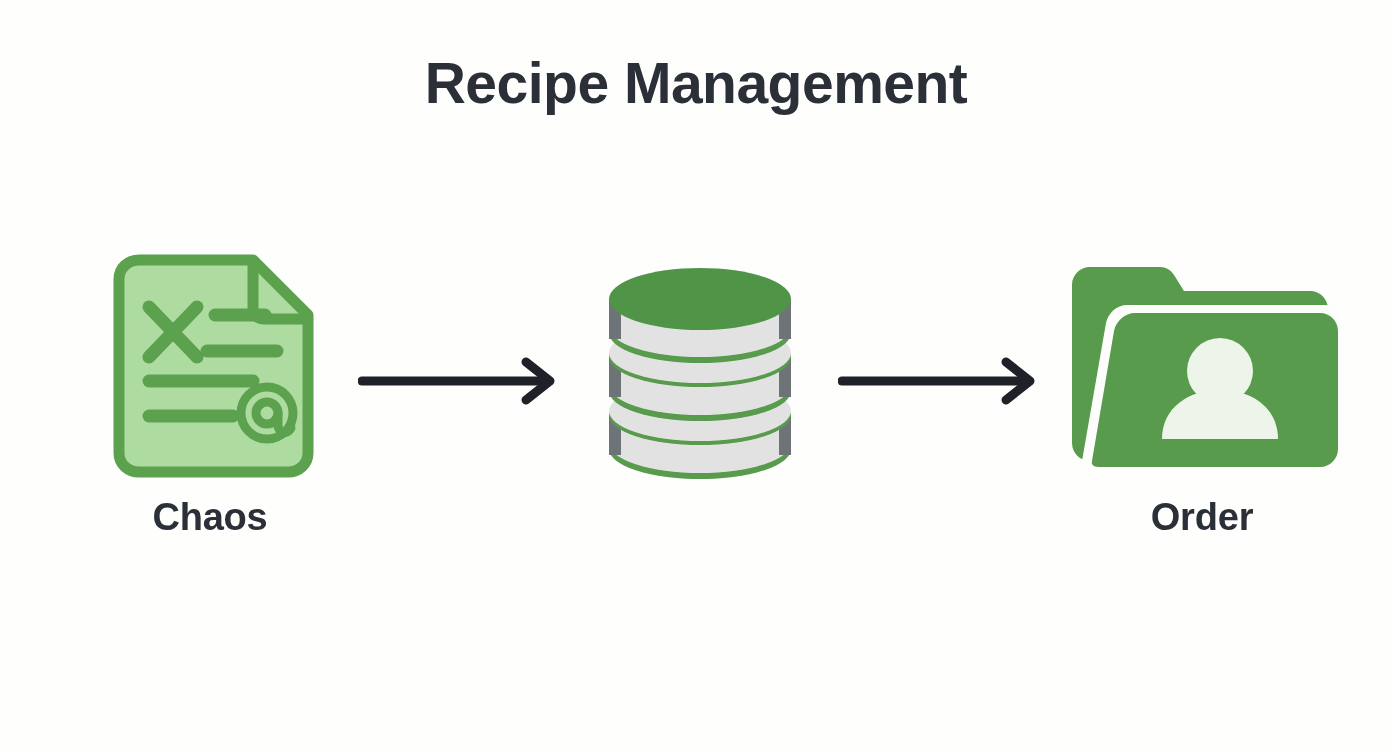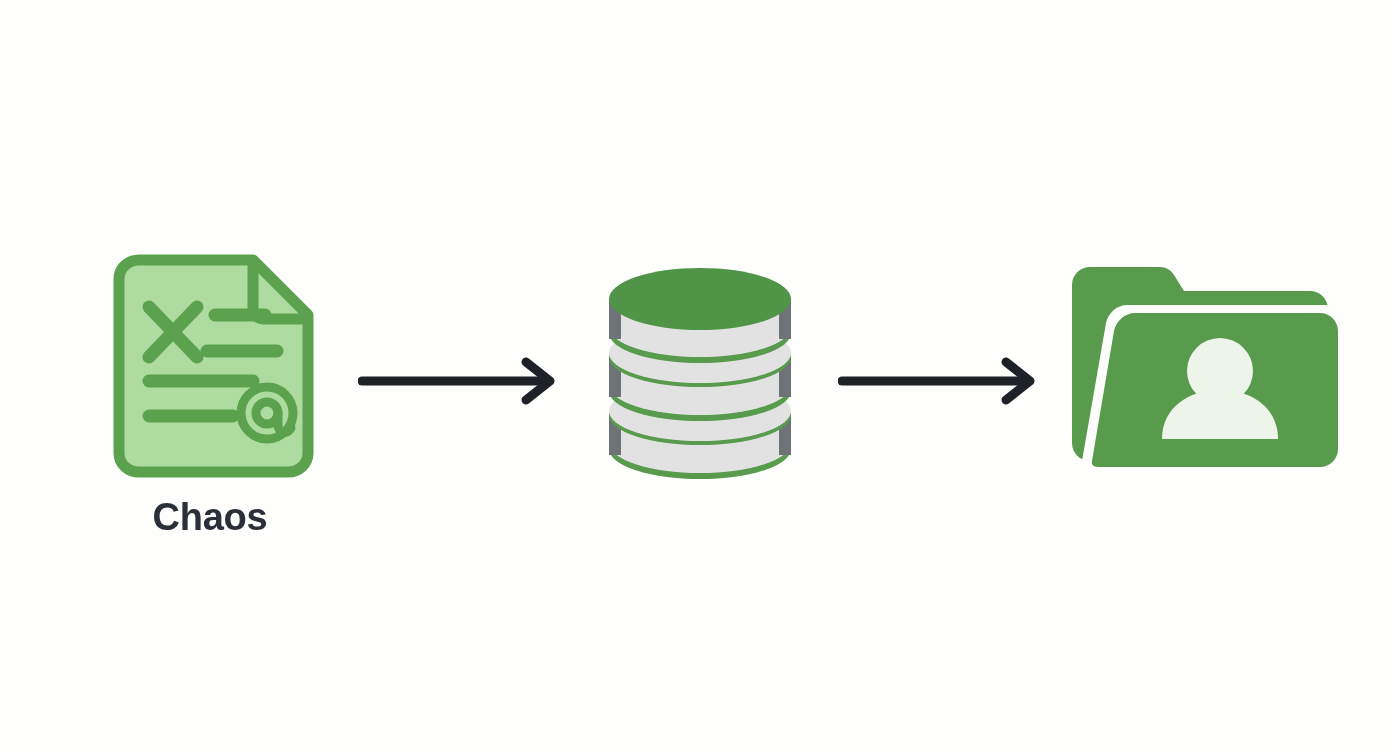--- a/index.html
+++ b/index.html
@@ -75,20 +75,21 @@
     width: 210px;
   }
   .arrow-1 { left: 358px; }
   .arrow-2 { left: 838px; }
 </style>
 </head>
 <body>
 
 <div class="canvas">
 
+  <div class="page-title">Recipe Management</div>
 
   <div class="flow">
 
     <div class="stage stage-chaos">
       <div class="stage-icon">
         <svg width="210" height="230" viewBox="0 0 210 230" aria-hidden="true">
 
           <path d="M14 26 C14 15 23 7 34 7 L148 7 L203 62 L203 200 C203 211 194 219 183 219
                    L34 219 C23 219 14 211 14 200 Z" fill="#AEDCA0" stroke="#5BA14E" stroke-width="11" stroke-linejoin="round"></path>
 
@@ -196,16 +197,17 @@
                    C272 52 280 60 280 70 L280 208 Z" fill="#FDFEFC"></path>
 
           <path d="M30 208 L52 78 C54 68 63 60 73 60 L258 60
                    C268 60 276 68 276 78 L276 196 C276 206 268 214 258 214
                    L38 214 C32 214 29 212 30 208 Z" fill="#589B4C"></path>
 
           <circle cx="158" cy="118" r="33" fill="#EDF5EA"></circle>
           <path d="M100 186 C100 155 126 137 158 137 C190 137 216 155 216 186 Z" fill="#EDF5EA"></path>
         </svg>
       </div>
+      <div class="stage-label">Order</div>
     </div>
 
   </div>
 </div>
 
 </body></html>

